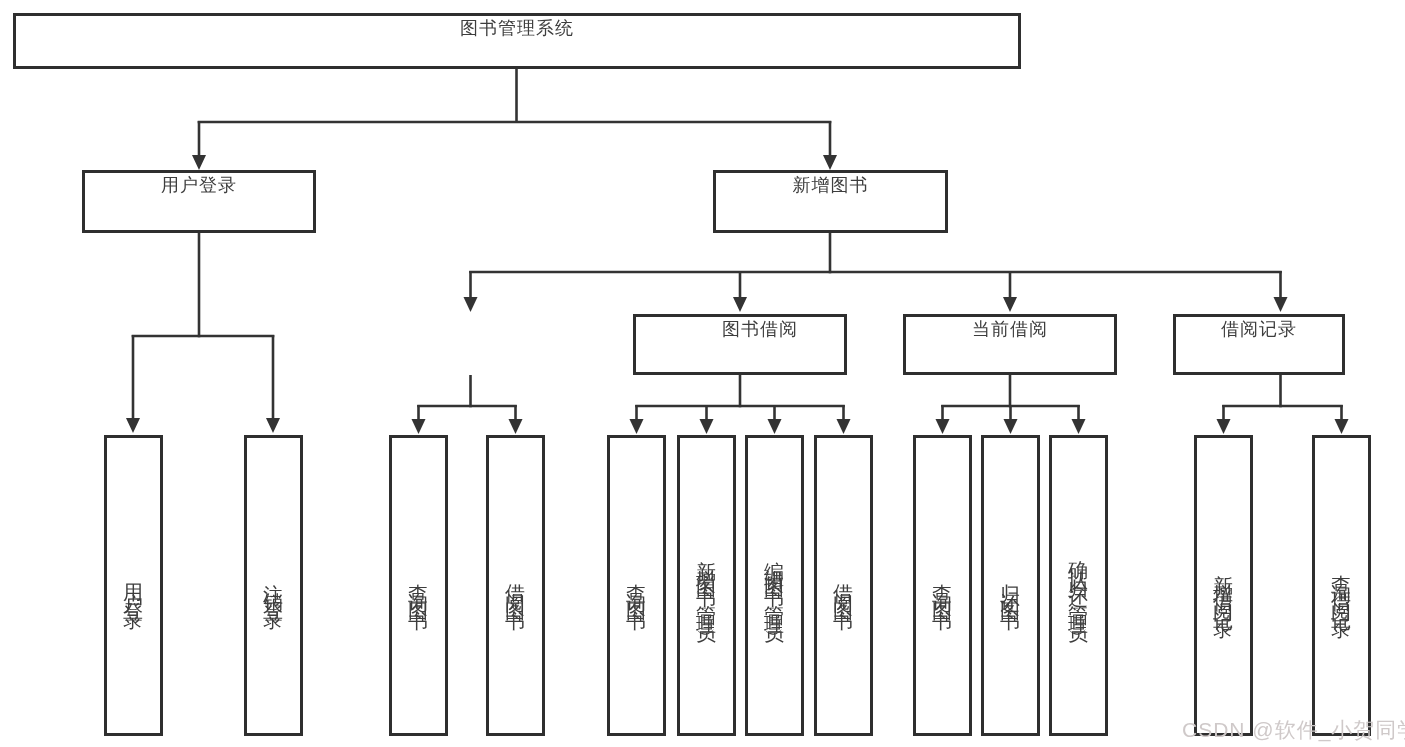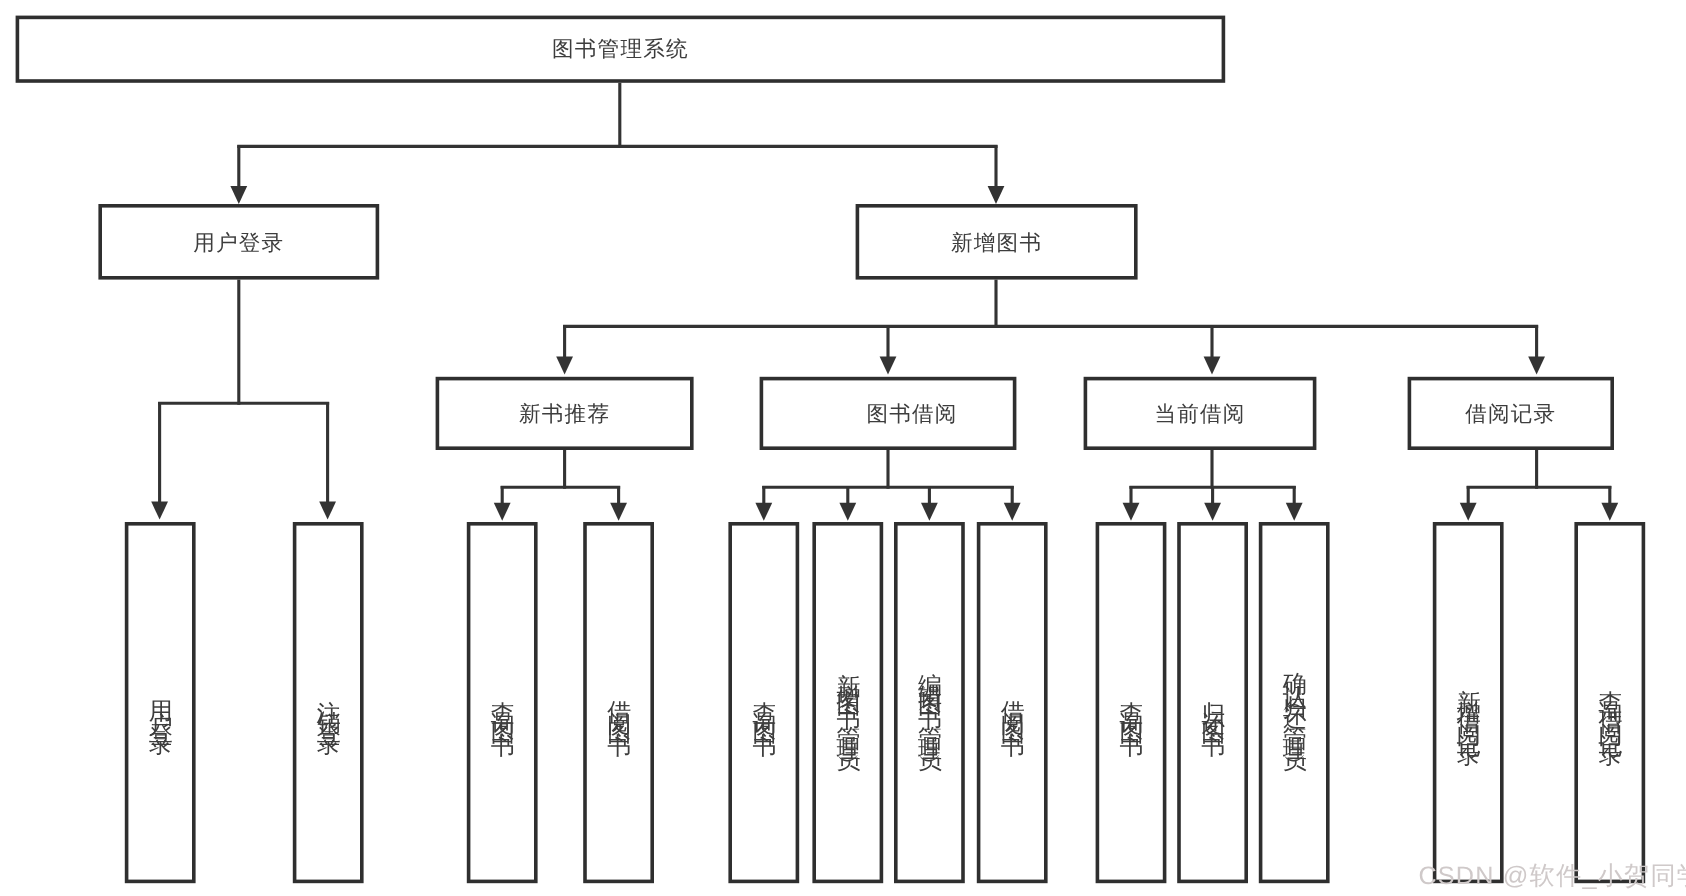--- a/index.html
+++ b/index.html
@@ -20,21 +20,21 @@
     left: 0; top: 0;
     width: 1405px; height: 747px;
     z-index: 1;
   }
   .hbox {
     position: absolute;
     box-sizing: border-box;
     border: 3px solid #2f2f2f;
     background: #ffffff;
     display: flex;
-    align-items: center;
+    align-items: flex-start;
     justify-content: center;
     font-size: 18px;
     letter-spacing: 1px;
     color: #3d3d3d;
     z-index: 2;
   }
   .vbox {
     position: absolute;
     box-sizing: border-box;
     top: 435px;
@@ -55,21 +55,21 @@
     letter-spacing: 9px;
     color: #3d3d3d;
     line-height: 1;
   }
   
   .root-box  { left: 13px;   top: 13px;  width: 1008px; height: 56px; }
   .l2-a      { left: 82px;   top: 170px; width: 234px;  height: 63px; }
   .l2-b      { left: 713px;  top: 170px; width: 235px;  height: 63px; }
   .l3-a      { left: 363px;  top: 314px; width: 215px;  height: 61px; }
   .l3-b      { left: 633px;  top: 314px; width: 214px;  height: 61px; padding-left: 40px; }
-  .l3-c      { left: 903px;  top: 314px; width: 194px;  height: 61px; }
+  .l3-c      { left: 903px;  top: 314px; width: 214px;  height: 61px; }
   .l3-d      { left: 1173px; top: 314px; width: 172px;  height: 61px; }
   
   .vb-1  { left: 104px; }
   .vb-2  { left: 244px; }
   .vb-3  { left: 389px; }
   .vb-4  { left: 486px; }
   .vb-5  { left: 607px; }
   .vb-6  { left: 677px; }
   .vb-7  { left: 745px; }
   .vb-8  { left: 814px; }
@@ -162,23 +162,20 @@
     <span>图书管理系统</span>
   </div>
 
   <div class="hbox l2-a">
     <span>用户登录</span>
   </div>
   <div class="hbox l2-b">
     <span>新增图书</span>
   </div>
 
-  <div class="hbox l3-a">
-    <span>新书推荐</span>
-  </div>
   <div class="hbox l3-b">
     <span>图书借阅</span>
   </div>
   <div class="hbox l3-c">
     <span>当前借阅</span>
   </div>
   <div class="hbox l3-d">
     <span>借阅记录</span>
   </div>
 

